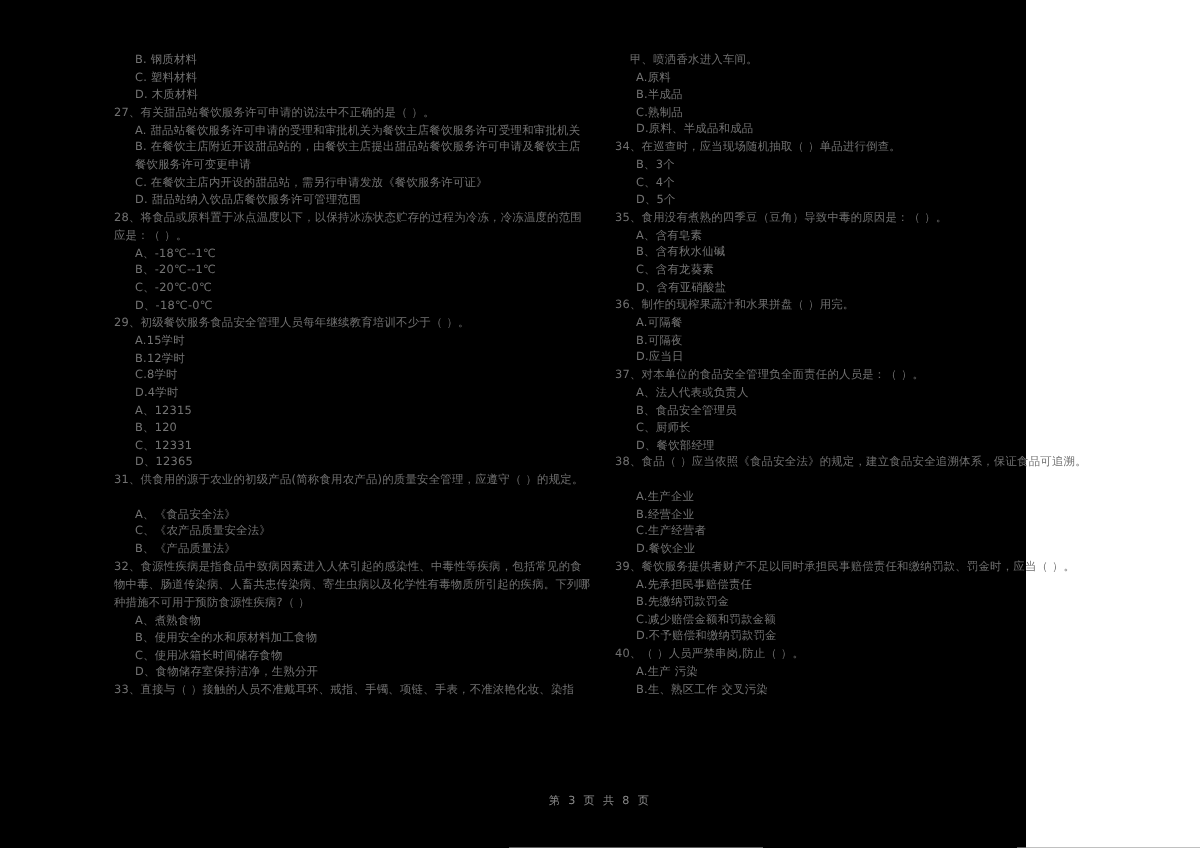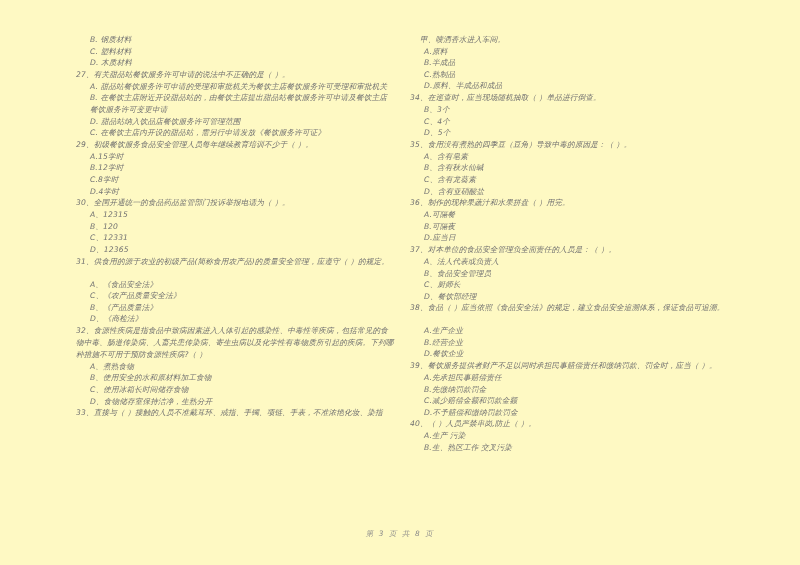--- a/index.html
+++ b/index.html
@@ -10,24 +10,23 @@
   body {
     width: 800px;
     height: 565px;
     font-family: "DejaVu Sans", "Liberation Sans", sans-serif;
     color: #6f6f6f;
     overflow: hidden;
     position: relative;
   }
   #page {
     position: relative;
-    width: 800px;
+    width: 684px;
     height: 565px;
-    background: #fef9c3;
-    font-style: italic;
+    background: #000000;
   }
   .columns {
     display: flex;
     flex-direction: row;
     position: absolute;
     top: 34px;
     left: 0;
     width: 800px;
   }
   .col {
@@ -95,48 +94,53 @@
     <div class="col col-left">
 
       <div class="opt">B. 钢质材料</div>
       <div class="opt">C. 塑料材料</div>
       <div class="opt">D. 木质材料</div>
 
       <div class="q">
         <div class="qtext">27、有关甜品站餐饮服务许可申请的说法中不正确的是（      ）。</div>
         <div class="opt">A. 甜品站餐饮服务许可申请的受理和审批机关为餐饮主店餐饮服务许可受理和审批机关</div>
         <div class="opt">B. 在餐饮主店附近开设甜品站的，由餐饮主店提出甜品站餐饮服务许可申请及餐饮主店餐饮服务许可变更申请</div>
+        <div class="opt">C. 在餐饮主店内开设的甜品站，需另行申请发放《餐饮服务许可证》</div>
         <div class="opt">D. 甜品站纳入饮品店餐饮服务许可管理范围</div>
-        <div class="opt">C. 在餐饮主店内开设的甜品站，需另行申请发放《餐饮服务许可证》</div>
-      </div>
-
+      </div>
+
+      <div class="q">
+        <div class="qtext">28、将食品或原料置于冰点温度以下，以保持冰冻状态贮存的过程为冷冻，冷冻温度的范围应是：（      ）。</div>
+        <div class="opt">A、-18℃--1℃</div>
+        <div class="opt">B、-20℃--1℃</div>
+        <div class="opt">C、-20℃-0℃</div>
+        <div class="opt">D、-18℃-0℃</div>
+      </div>
 
       <div class="q">
         <div class="qtext">29、初级餐饮服务食品安全管理人员每年继续教育培训不少于（      ）。</div>
         <div class="opt">A.15学时</div>
         <div class="opt">B.12学时</div>
         <div class="opt">C.8学时</div>
         <div class="opt">D.4学时</div>
       </div>
 
       <div class="q">
-        <div class="qtext">30、全国开通统一的食品药品监管部门投诉举报电话为（      ）。</div>
         <div class="opt">A、12315</div>
         <div class="opt">B、120</div>
         <div class="opt">C、12331</div>
         <div class="opt">D、12365</div>
       </div>
 
       <div class="q">
         <div class="qtext">31、供食用的源于农业的初级产品(简称食用农产品)的质量安全管理，应遵守（      ）的规定。</div>
         <div class="gap"></div>
         <div class="opt">A、《食品安全法》</div>
         <div class="opt">C、《农产品质量安全法》</div>
         <div class="opt">B、《产品质量法》</div>
-        <div class="opt">D、《商检法》</div>
       </div>
 
       <div class="q">
         <div class="qtext">32、食源性疾病是指食品中致病因素进入人体引起的感染性、中毒性等疾病，包括常见的食物中毒、肠道传染病、人畜共患传染病、寄生虫病以及化学性有毒物质所引起的疾病。下列哪种措施不可用于预防食源性疾病?（      ）</div>
         <div class="opt">A、煮熟食物</div>
         <div class="opt">B、使用安全的水和原材料加工食物</div>
         <div class="opt">C、使用冰箱长时间储存食物</div>
         <div class="opt">D、食物储存室保持洁净，生熟分开</div>
       </div>
 
@@ -182,20 +186,21 @@
         <div class="opt">B、食品安全管理员</div>
         <div class="opt">C、厨师长</div>
         <div class="opt">D、餐饮部经理</div>
       </div>
 
       <div class="q">
         <div class="qtext">38、食品（      ）应当依照《食品安全法》的规定，建立食品安全追溯体系，保证食品可追溯。</div>
         <div class="gap"></div>
         <div class="opt">A.生产企业</div>
         <div class="opt">B.经营企业</div>
+        <div class="opt">C.生产经营者</div>
         <div class="opt">D.餐饮企业</div>
       </div>
 
       <div class="q">
         <div class="qtext">39、餐饮服务提供者财产不足以同时承担民事赔偿责任和缴纳罚款、罚金时，应当（      ）。</div>
         <div class="opt">A.先承担民事赔偿责任</div>
         <div class="opt">B.先缴纳罚款罚金</div>
         <div class="opt">C.减少赔偿金额和罚款金额</div>
         <div class="opt">D.不予赔偿和缴纳罚款罚金</div>
       </div>

